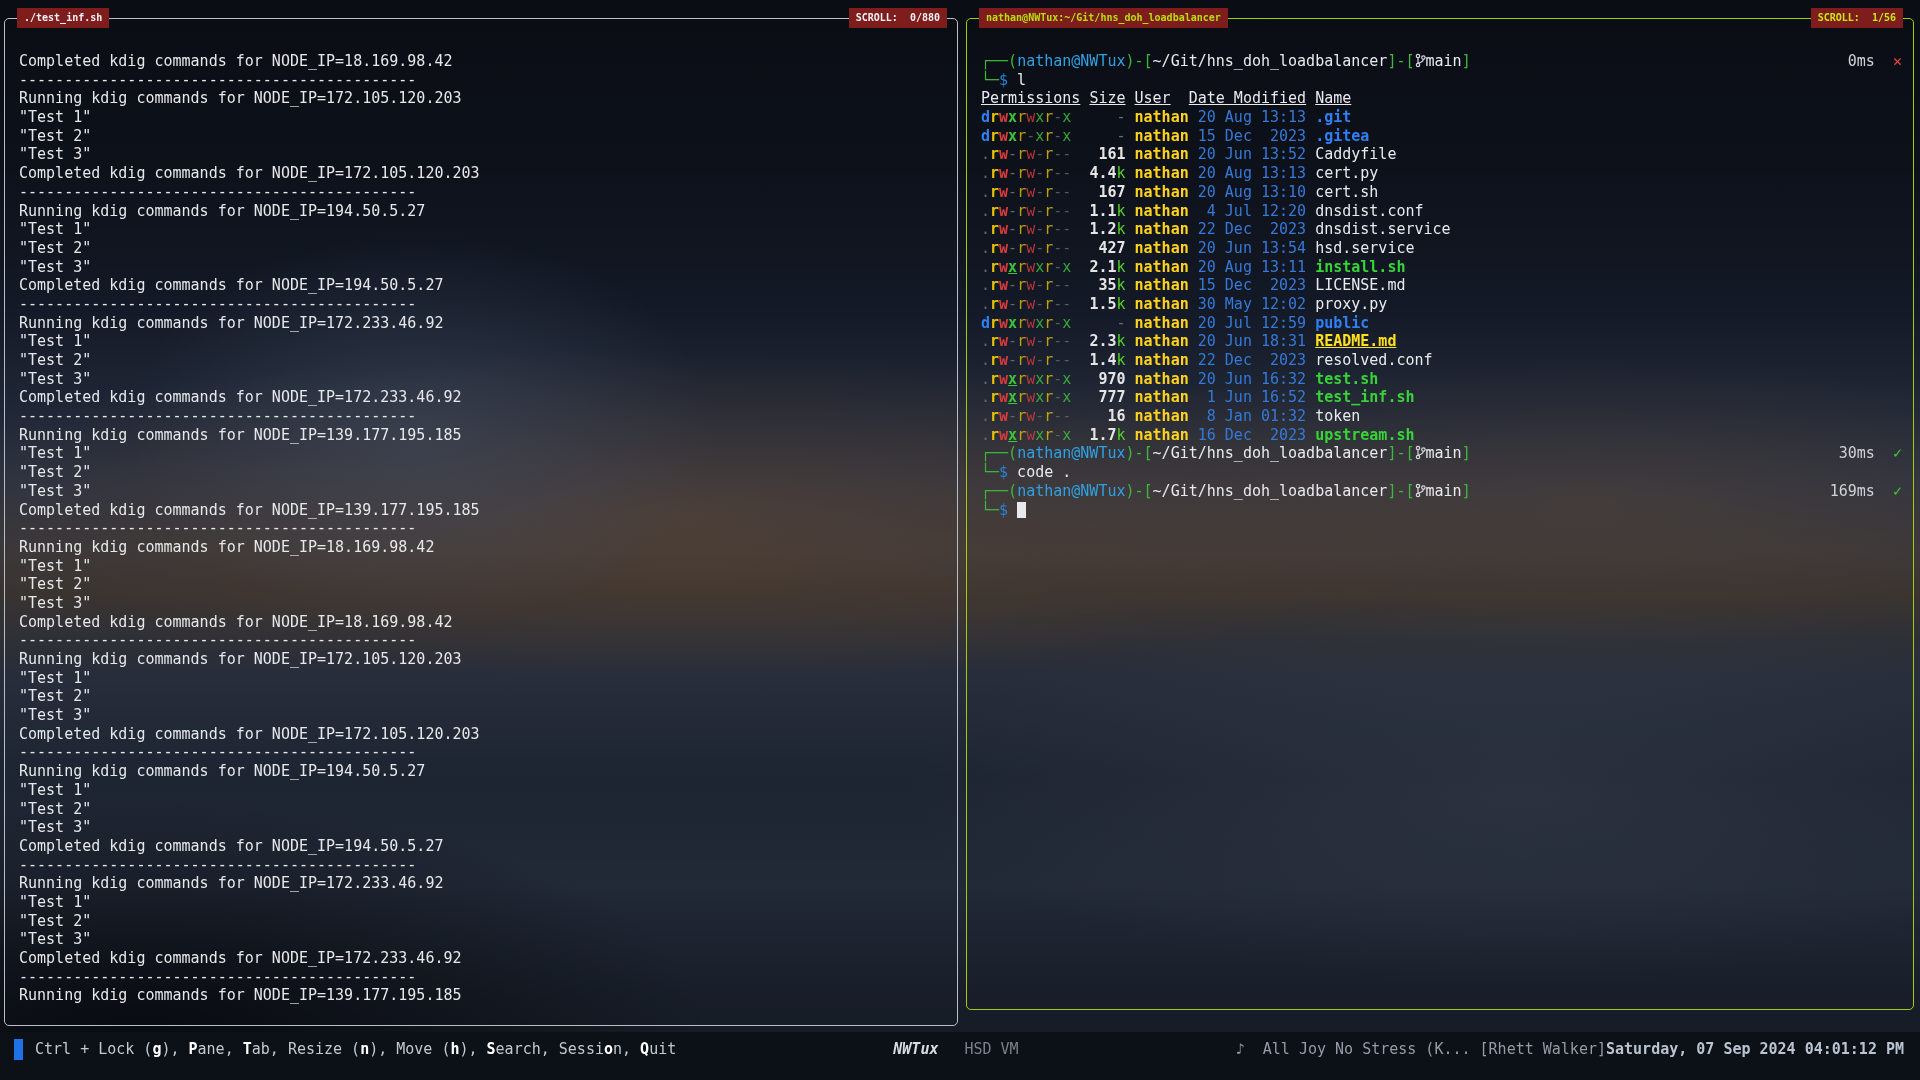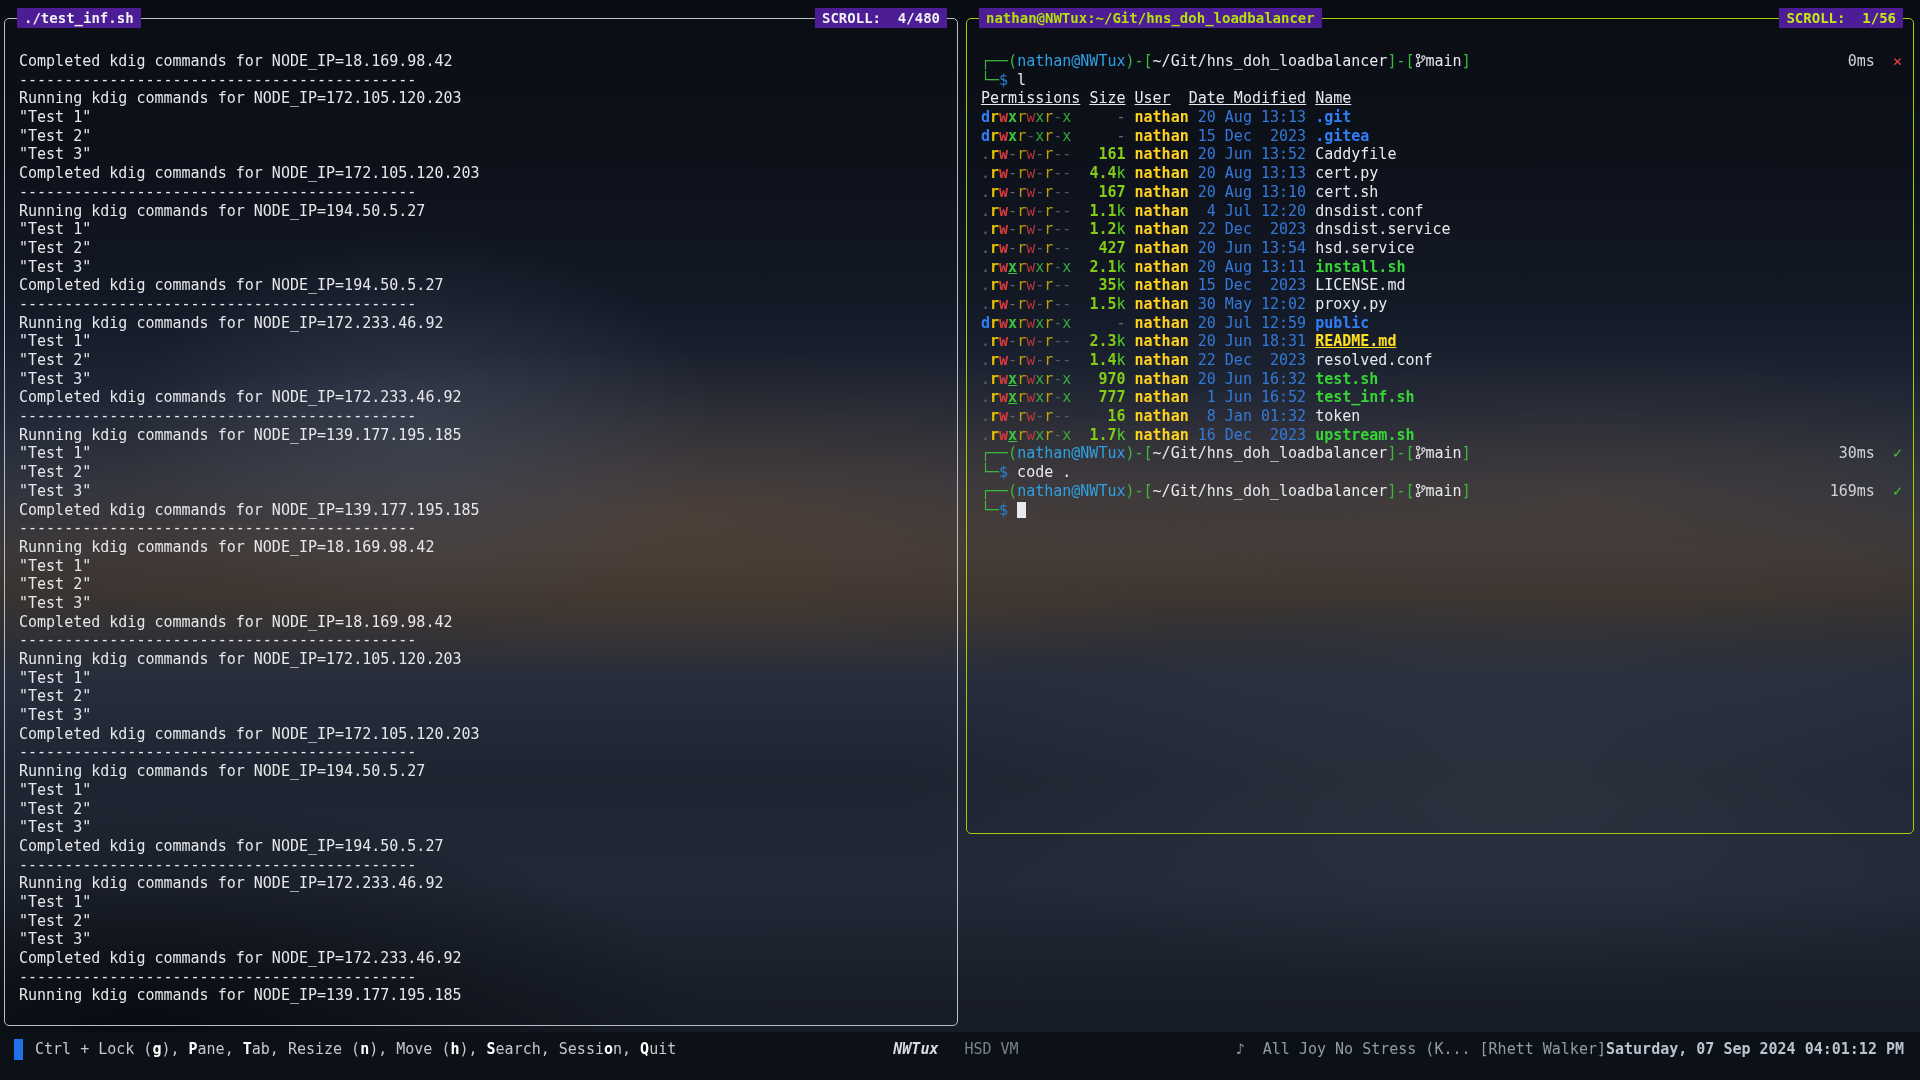--- a/index.html
+++ b/index.html
@@ -16,24 +16,24 @@
       radial-gradient(820px 260px at 1520px 790px, rgba(122,134,152,.40), rgba(122,134,152,0) 75%),
       radial-gradient(760px 320px at 140px 1040px, rgba(4,6,10,.85), rgba(4,6,10,0) 75%),
       linear-gradient(180deg,#0e1119 0%,#131925 14%,#202a3e 28%,#3a4862 38%,#535f78 45%,
         #6e6868 51%,#6d6055 55%,#49546c 63%,#364357 72%,#3f4c62 82%,#2b3546 92%,#222a38 100%);
   }
   .term-overlay { position:absolute; left:0; top:0; width:1920px; height:1032px;
     background:rgba(7,10,16,.52); }
 
   .pane { position:absolute; border:1px solid; border-radius:5px; }
   .pane.left  { left:4px;  top:18px; width:954px; height:1008px; border-color:#b9bfc6; }
-  .pane.right { left:966px; top:18px; width:948px; height:816px; border-color:#a0ce08; }
+  .pane.right { left:966px; top:18px; width:948px; height:992px; border-color:#a0ce08; }
 
   .pane-title, .pane-scroll { position:absolute; top:-11px; height:20px; line-height:20px;
-    background:#4c1d95; padding:0 7px; font-size:14px; font-weight:bold; white-space:pre; }
+    background:#7f1d1d; padding:0 7px; font-size:10px; font-weight:bold; white-space:pre; }
   .pane-title { left:12px; }
   .pane-scroll { right:10px; }
   .pane.left  .pane-title, .pane.left .pane-scroll  { color:#f0f2f4; }
   .pane.right .pane-title { color:#b6df0e; }
   .pane.right .pane-scroll { color:#c6e81a; }
 
   .pane-body { position:absolute; inset:1px; padding:32px 10px 6px 13px; overflow:hidden;
     font-size:15px; line-height:18.7px; white-space:pre; }
   .tline { height:18.7px; color:#e6e8ea; }
   .row-flex { display:flex; justify-content:space-between;align-items:center; }
@@ -49,21 +49,21 @@
   .branch-ic { display:inline-block; vertical-align:-2px; }
 
   
   .hd { color:#e8eaed; text-decoration:underline; }
   .pd { color:#2f7ff7; font-weight:bold; }
   .pr { color:#e3c000; } .pw { color:#dd3c3c; } .px { color:#3cc43c; }
   .pdash, .pdot { color:#62666d; }
   .b { font-weight:bold; }
   .dim { opacity:.82; }
   .uline { text-decoration:underline; }
-  .szn { color:#84cc16; font-weight:bold; } .szu { color:#52d422; } .szd { color:#6a6f76; }
+  .szn { color:#e5e5e5; font-weight:bold; } .szu { color:#52d422; } .szd { color:#6a6f76; }
   .usr { color:#ffd21e; font-weight:bold; }
   .dt { color:#3579d8; }
   .n-dir { color:#2f7ff7; font-weight:bold; }
   .n-exec { color:#37d437; font-weight:bold; }
   .n-file { color:#e8eaed; }
   .n-readme { color:#ffe01e; font-weight:bold; text-decoration:underline; }
 
   .cursor { display:inline-block; width:9px; height:16px; background:#e8eaed;
     vertical-align:-3px; }
 
@@ -82,21 +82,21 @@
 </style>
 </head>
 <body>
 
 <div class="screen">
   <div class="wallpaper"></div>
   <div class="term-overlay"></div>
 
   <div class="pane left">
     <span class="pane-title">./test_inf.sh</span>
-    <span class="pane-scroll">SCROLL:  4/480</span>
+    <span class="pane-scroll">SCROLL:  0/880</span>
     <div class="pane-body" id="left-lines"><div class="tline">Completed kdig commands for NODE_IP=18.169.98.42</div><div class="tline">--------------------------------------------</div><div class="tline">Running kdig commands for NODE_IP=172.105.120.203</div><div class="tline">"Test 1"</div><div class="tline">"Test 2"</div><div class="tline">"Test 3"</div><div class="tline">Completed kdig commands for NODE_IP=172.105.120.203</div><div class="tline">--------------------------------------------</div><div class="tline">Running kdig commands for NODE_IP=194.50.5.27</div><div class="tline">"Test 1"</div><div class="tline">"Test 2"</div><div class="tline">"Test 3"</div><div class="tline">Completed kdig commands for NODE_IP=194.50.5.27</div><div class="tline">--------------------------------------------</div><div class="tline">Running kdig commands for NODE_IP=172.233.46.92</div><div class="tline">"Test 1"</div><div class="tline">"Test 2"</div><div class="tline">"Test 3"</div><div class="tline">Completed kdig commands for NODE_IP=172.233.46.92</div><div class="tline">--------------------------------------------</div><div class="tline">Running kdig commands for NODE_IP=139.177.195.185</div><div class="tline">"Test 1"</div><div class="tline">"Test 2"</div><div class="tline">"Test 3"</div><div class="tline">Completed kdig commands for NODE_IP=139.177.195.185</div><div class="tline">--------------------------------------------</div><div class="tline">Running kdig commands for NODE_IP=18.169.98.42</div><div class="tline">"Test 1"</div><div class="tline">"Test 2"</div><div class="tline">"Test 3"</div><div class="tline">Completed kdig commands for NODE_IP=18.169.98.42</div><div class="tline">--------------------------------------------</div><div class="tline">Running kdig commands for NODE_IP=172.105.120.203</div><div class="tline">"Test 1"</div><div class="tline">"Test 2"</div><div class="tline">"Test 3"</div><div class="tline">Completed kdig commands for NODE_IP=172.105.120.203</div><div class="tline">--------------------------------------------</div><div class="tline">Running kdig commands for NODE_IP=194.50.5.27</div><div class="tline">"Test 1"</div><div class="tline">"Test 2"</div><div class="tline">"Test 3"</div><div class="tline">Completed kdig commands for NODE_IP=194.50.5.27</div><div class="tline">--------------------------------------------</div><div class="tline">Running kdig commands for NODE_IP=172.233.46.92</div><div class="tline">"Test 1"</div><div class="tline">"Test 2"</div><div class="tline">"Test 3"</div><div class="tline">Completed kdig commands for NODE_IP=172.233.46.92</div><div class="tline">--------------------------------------------</div><div class="tline">Running kdig commands for NODE_IP=139.177.195.185</div></div>
   </div>
 
   <div class="pane right">
     <span class="pane-title">nathan@NWTux:~/Git/hns_doh_loadbalancer</span>
     <span class="pane-scroll">SCROLL:  1/56</span>
     <div class="pane-body" id="right-lines"><div class="tline row-flex"><span><span class="pg">┌──(</span><span class="pc">nathan@NWTux</span><span class="pg">)-[</span><span class="pw2">~/Git/hns_doh_loadbalancer</span><span class="pg">]-[</span><span><svg class="branch-ic" width="11" height="15" viewBox="0 0 11 15">
                 <g fill="none" stroke="#d8dadd" stroke-width="1.2">
                   <circle cx="3" cy="3" r="1.7"></circle>
                   <circle cx="3" cy="12" r="1.7"></circle>

